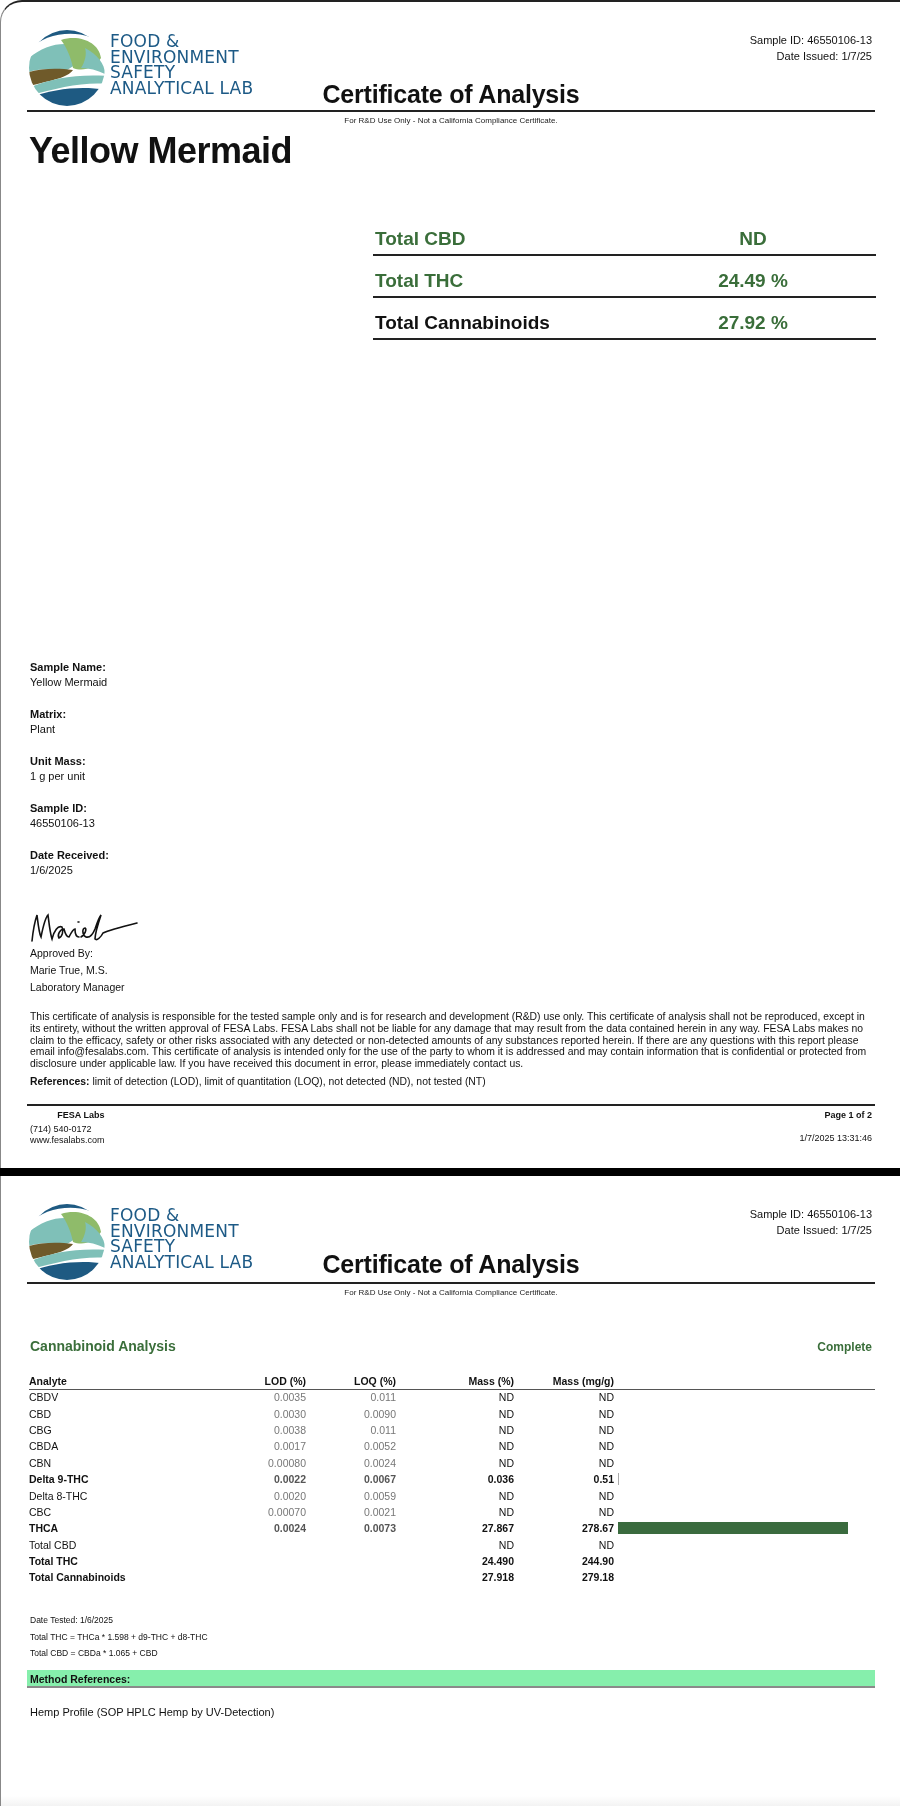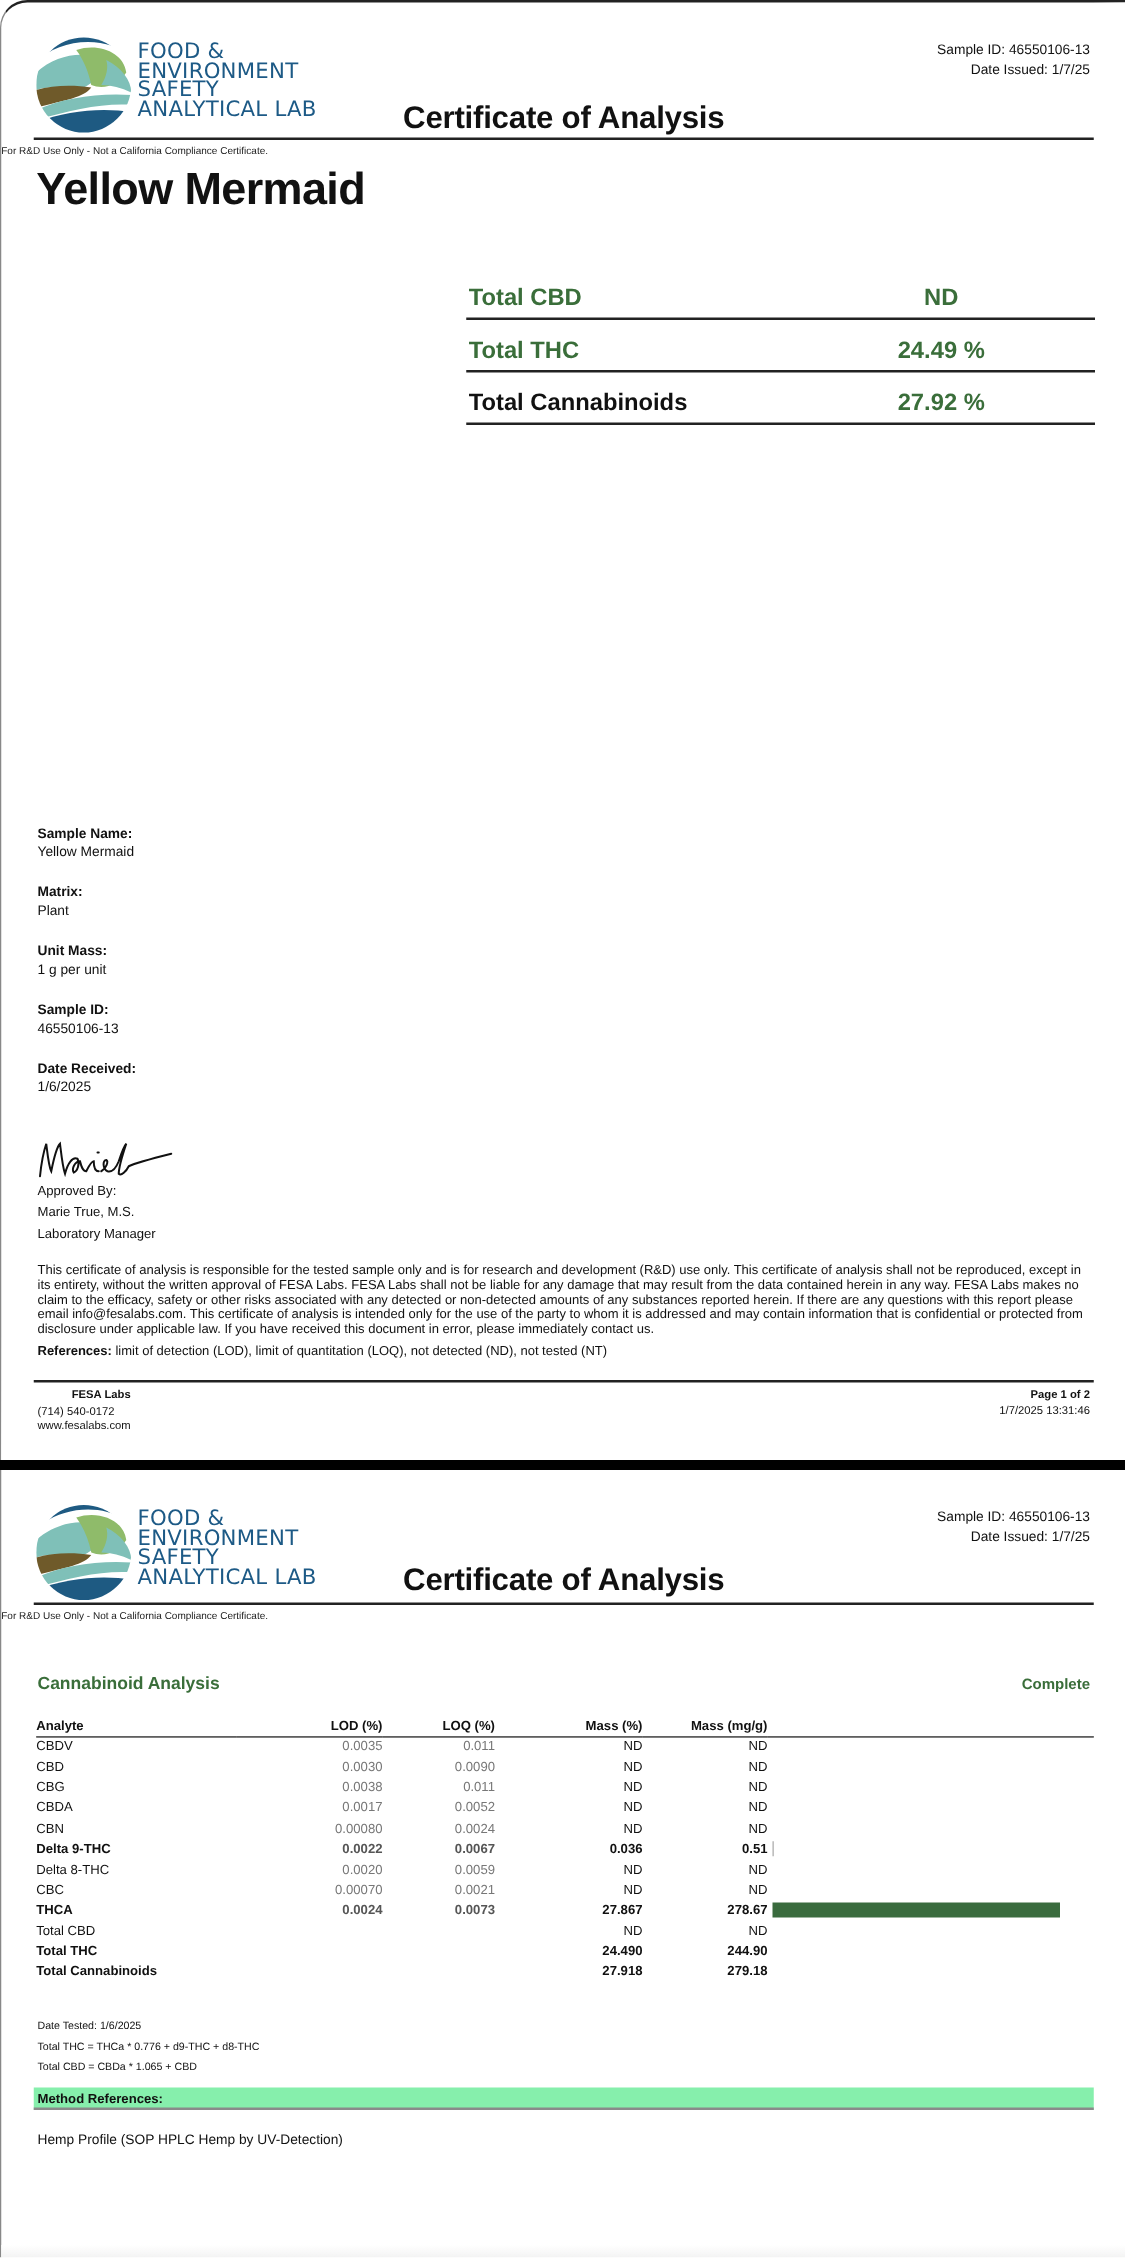--- a/index.html
+++ b/index.html
@@ -12,21 +12,21 @@
   .sep { position: absolute; left: 0; top: 1168px; width: 900px; height: 8px; background: #000; }
 
   
   .logo { position: absolute; left: 26px; top: 26px; width: 215px; height: 80px; }
   .logo svg { position: absolute; left: 0; top: 0; }
   .logo-text { position: absolute; left: 83px; top: 6px; color: #1d5a86; font-size: 17px; line-height: 15.5px; letter-spacing: 0.2px; font-family: "DejaVu Sans", sans-serif; font-weight: normal; }
   .logo-text div { white-space: nowrap; }
   .hdr-meta { position: absolute; right: 28px; top: 30px; text-align: right; font-size: 11px; line-height: 16px; color: #111; }
   .coa-title { position: absolute; left: 0; width: 900px; text-align: center; font-size: 25px; font-weight: bold; top: 78px; letter-spacing: -0.2px; }
   .coa-rule { position: absolute; left: 26px; width: 848px; height: 2px; background: #222; top: 108px; }
-  .coa-sub { position: absolute; left: 0; width: 900px; font-size: 8px; top: 114px; color: #222; }
+  .coa-sub { position: absolute; left: 0; width: 900px; text-align: center; font-size: 8px; top: 114px; color: #222; }
 
   .product-name { position: absolute; left: 28px; top: 128px; font-size: 36px; font-weight: bold; letter-spacing: -0.5px; }
 
   .summary { position: absolute; left: 372px; width: 503px; top: 212px; }
   .sum-row { position: relative; height: 42px; border-bottom: 2px solid #222; }
   .sum-label { position: absolute; left: 2px; bottom: 4px; font-size: 19px; font-weight: bold; }
   .sum-val { position: absolute; left: 330px; width: 100px; text-align: center; bottom: 4px; font-size: 19px; font-weight: bold; color: #3a6e3a; }
   .green { color: #3a6e3a; }
 
   .info { position: absolute; left: 29px; top: 658px; font-size: 11px; }
@@ -38,21 +38,21 @@
   .approved { position: absolute; left: 29px; top: 943px; font-size: 10.5px; line-height: 17px; }
 
   .disclaimer { position: absolute; left: 29px; top: 1009px; width: 846px; font-size: 10.4px; line-height: 11.8px; color: #111; }
   .refs { position: absolute; left: 29px; top: 1074px; font-size: 10.4px; }
   .refs b { font-weight: bold; }
 
   .foot-rule { position: absolute; left: 26px; width: 848px; top: 1102px; height: 2px; background: #222; }
   .foot-left { position: absolute; left: 29px; top: 1108px; font-size: 9px; line-height: 11px; }
   .foot-left .b { font-weight: bold; margin-bottom: 3px; text-align: right; }
   .foot-right { position: absolute; right: 28px; top: 1108px; font-size: 9px; line-height: 11px; text-align: right; }
-  .foot-right .b { font-weight: bold; margin-bottom: 2px; }
+  .foot-right .b { font-weight: bold; margin-bottom: 12px; }
 
   
   .section-title { position: absolute; left: 29px; top: 162px; font-size: 14px; font-weight: bold; color: #3a6e3a; }
   .section-status { position: absolute; right: 28px; top: 164px; font-size: 12px; font-weight: bold; color: #3a6e3a; }
 
   table.cann { position: absolute; left: 28px; top: 198px; width: 846px; border-collapse: collapse; font-size: 10.5px; }
   table.cann th { font-weight: bold; text-align: right; padding: 0 0 1px 0; height: 15px; border-bottom: 1.5px solid #555; margin-left: 45px; }
   table.cann th.c-analyte { text-align: left; }
   table.cann td { height: 16.4px; text-align: right; padding: 0; white-space: nowrap; }
   table.cann td.c-analyte { text-align: left; }
@@ -333,21 +333,21 @@
           <td class="c-loq"></td>
           <td class="c-pct">27.918</td>
           <td class="c-mg">279.18</td>
           <td class="c-bar"></td>
         </tr>
       </tbody>
   </table>
 
   <div class="notes">
     <div>Date Tested: 1/6/2025</div>
-    <div>Total THC = THCa * 0.776 + d9-THC + d8-THC</div>
+    <div>Total THC = THCa * 1.598 + d9-THC + d8-THC</div>
     <div>Total CBD = CBDa * 1.065 + CBD</div>
   </div>
 
   <div class="method-hdr">Method References:</div>
   <div class="method-val">Hemp Profile (SOP HPLC Hemp by UV-Detection)</div>
 
   <div class="bottom-shade"></div>
 </div>
 
 </body></html>

